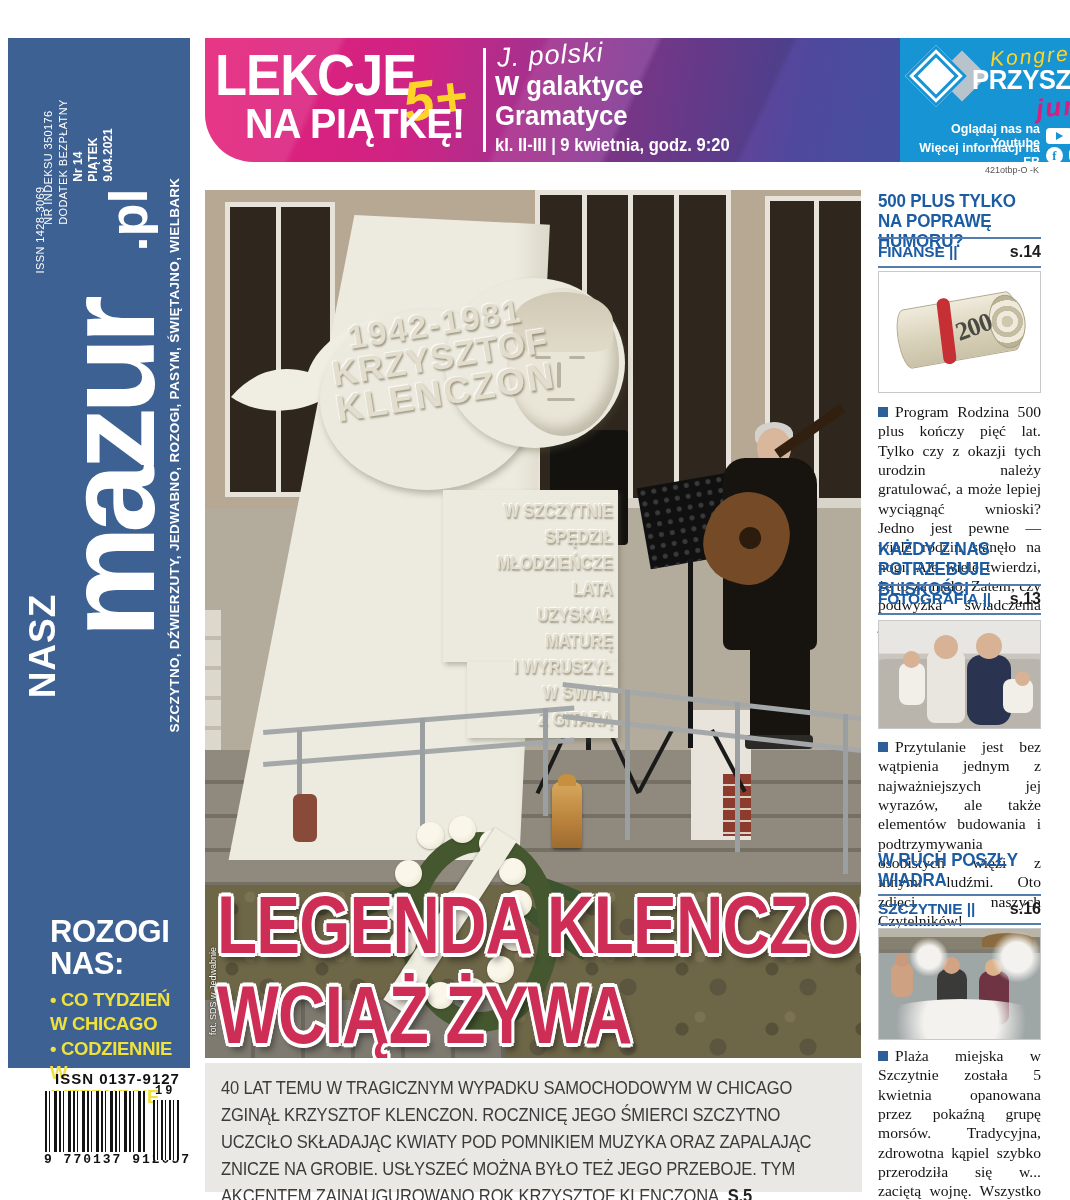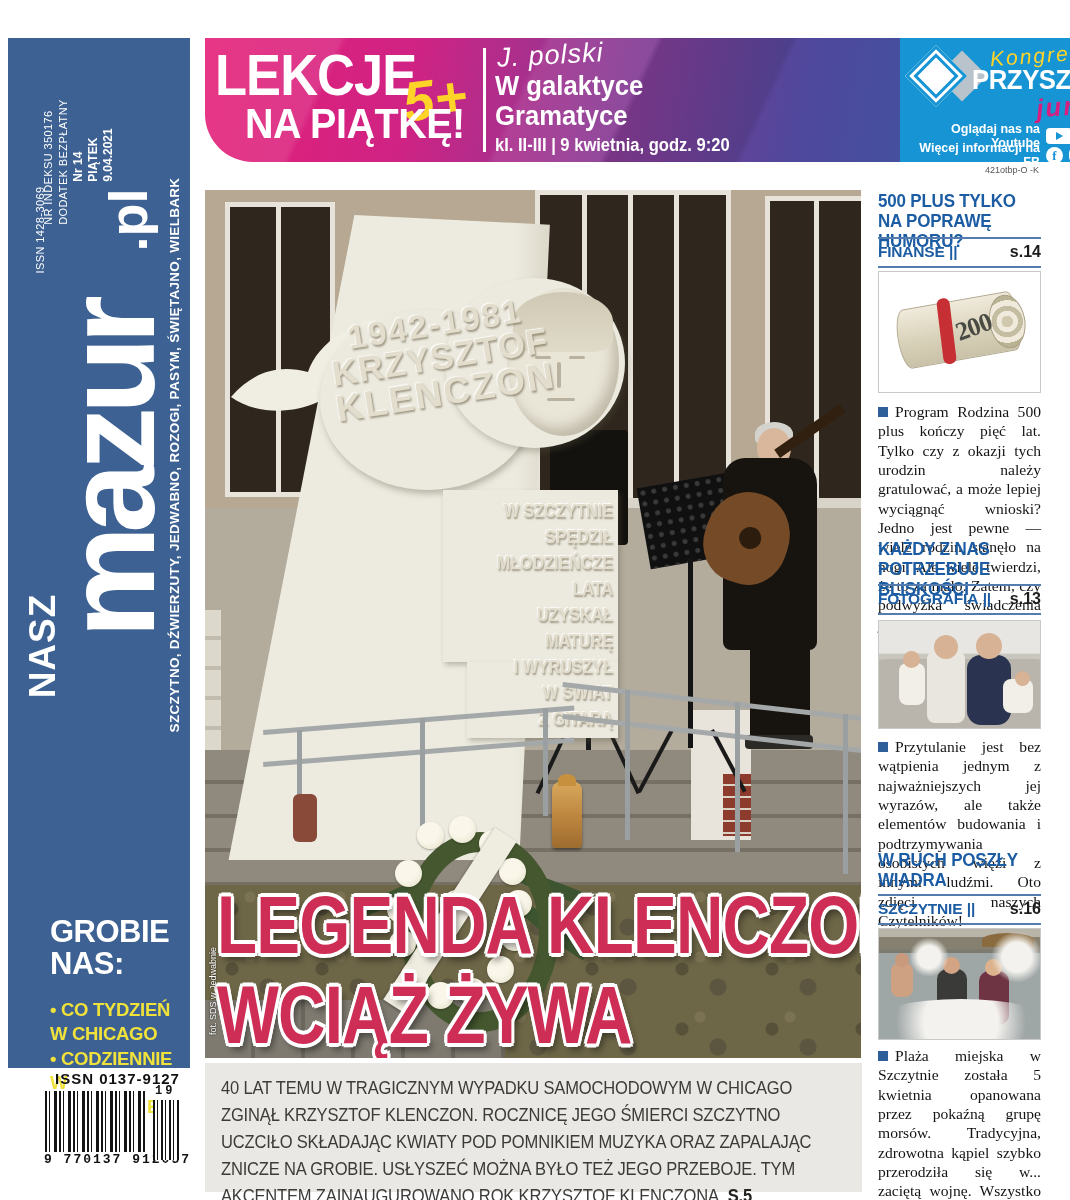--- a/index.html
+++ b/index.html
@@ -12,21 +12,21 @@
   .rot2{position:absolute;transform:translate(-50%,-50%) rotate(-90deg);color:#fff;}
   .side-small{font-size:11px;letter-spacing:.4px;}
   .side-date{font-size:12px;font-weight:bold;line-height:1.25;text-align:left;}
   .logo-nasz{font-size:37px;font-weight:bold;letter-spacing:1px;}
   .logo-mazur{font-size:126px;font-weight:bold;letter-spacing:-7px;}
   .logo-pl{font-size:54px;font-weight:bold;}
   .towns{font-size:13.5px;font-weight:bold;letter-spacing:.3px;}
   #read-block{left:42px;top:878px;width:130px;color:#fff;}
   #read-title{font-size:31px;font-weight:bold;line-height:1.03;letter-spacing:-.5px;width:110px;}
   .read-line{color:#f0e23a;font-size:18.5px;font-weight:bold;line-height:1.32;letter-spacing:-.3px;}
-  #read-lines{margin-top:18px;}
+  #read-lines{margin-top:8px;}
   
   #bc-issn{left:55px;top:1070px;font-family:Liberation Sans, sans-serif;font-weight:bold;font-size:15px;letter-spacing:1px;color:#111;}
   #bc-main{left:45px;top:1091px;width:102px;height:62px;
     background:repeating-linear-gradient(90deg,#141414 0 2px,#fff 2px 4px,#141414 4px 5px,#fff 5px 9px,#141414 9px 12px,#fff 12px 14px);}
   #bc-digits{left:42px;top:1152px;font-family:"Liberation Mono",monospace;font-weight:bold;font-size:13px;letter-spacing:2px;color:#111;background:#fff;padding:0 2px;}
   #bc-addon{left:153px;top:1100px;width:26px;height:60px;
     background:repeating-linear-gradient(90deg,#141414 0 2px,#fff 2px 4px,#141414 4px 5px,#fff 5px 8px);}
   #bc-addon-num{left:155px;top:1084px;font-family:"Liberation Mono",monospace;font-weight:bold;font-size:12px;letter-spacing:3px;color:#111;}
   
   #banner{left:205px;top:38px;width:951px;height:124px;display:flex;}
@@ -161,21 +161,21 @@
     <div class="rot2 side-date" style="left:85px;top:117px;">
       <div>Nr 14</div>
       <div>PIĄTEK</div>
       <div>9.04.2021</div>
     </div>
     <div class="rot logo-nasz" style="left:35px;top:608px;">NASZ</div>
     <div class="rot logo-mazur" style="left:102px;top:432px;">mazur</div>
     <div class="rot logo-pl" style="left:120px;top:182px;">.pl</div>
     <div class="rot towns" style="left:166px;top:417px;">SZCZYTNO, DŹWIERZUTY, JEDWABNO, ROZOGI, PASYM, ŚWIĘTAJNO, WIELBARK</div>
     <div id="read-block" class="abs">
-      <div id="read-title">GROBIE NAS:</div>
+      <div id="read-title">ROZOGI NAS:</div>
       <div id="read-lines">
         <div class="read-line">• CO TYDZIEŃ</div>
         <div class="read-line">W CHICAGO</div>
         <div class="read-line">• CODZIENNIE</div>
         <div class="read-line">W INTERNECIE</div>
       </div>
     </div>
   </div>
 
   <div id="bc-issn" class="abs">ISSN 0137-9127</div>

